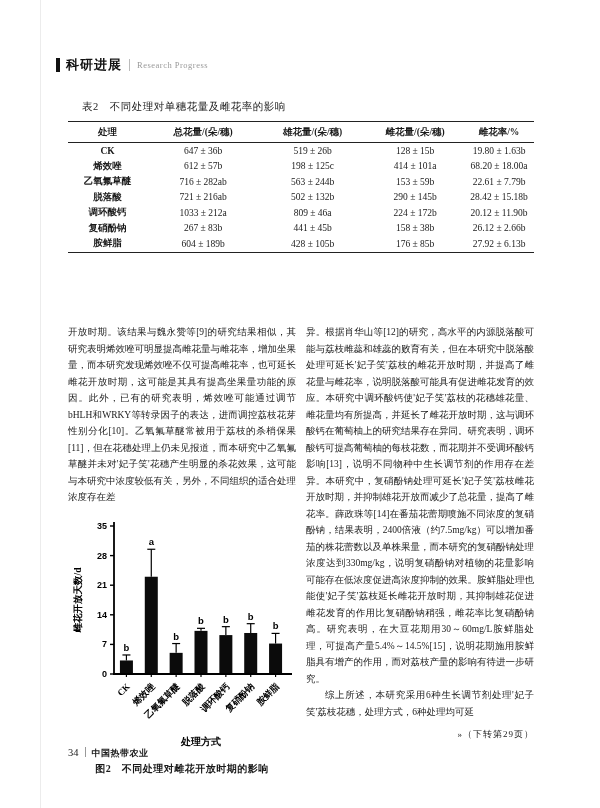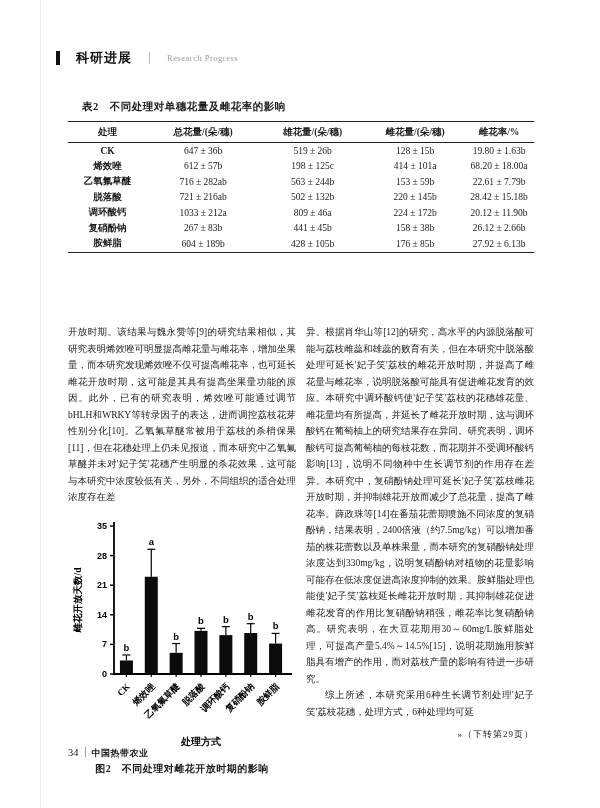--- a/index.html
+++ b/index.html
@@ -4,29 +4,29 @@
 <style>
   html,body{margin:0;padding:0;background:#ffffff;}
   .page{
     position:relative;width:600px;height:808px;background:#ffffff;
     font-family:"Liberation Serif","DejaVu Serif",serif;color:#1a1a1a;
     overflow:hidden;
   }
   .edge-line{position:absolute;left:40px;top:0;width:1px;height:808px;background:#ececec;}
 
   
-  .hdr{position:absolute;left:56px;top:49px;display:flex;align-items:center;gap:10px;}
+  .hdr{position:absolute;left:56px;top:56px;display:flex;align-items:center;}
   .hdr-bar{width:4px;height:14px;background:#111;margin-right:6px;}
   .hdr-title{font-weight:bold;font-size:13px;letter-spacing:1px;color:#111;}
   .hdr-div{width:1px;height:12px;background:#bbb;margin:0 7px;}
   .hdr-sub{font-size:8.5px;color:#999;letter-spacing:.5px;}
 
   
   .tbl-wrap{position:absolute;left:68px;top:100px;width:466px;}
-  .tbl-caption{font-weight:bold;font-size:10.5px;margin:0 0 7px 14px;letter-spacing:.5px;}
+  .tbl-caption{font-weight:normal;font-size:10.5px;margin:0 0 7px 14px;letter-spacing:.5px;}
   table.data{width:100%;border-collapse:collapse;table-layout:fixed;
     border-top:1.5px solid #222;border-bottom:1.5px solid #222;}
   table.data th{font-size:9.5px;font-weight:bold;height:20px;border-bottom:1px solid #222;padding:0;}
   table.data td{font-size:9.5px;text-align:center;height:15.5px;padding:0;}
   table.data td.rowlab{font-weight:bold;}
   col.c0{width:17%}col.c1{width:24%}col.c2{width:23%}col.c3{width:21%}col.c4{width:15%}
   .tbl-note{font-size:8px;font-style:italic;color:#333;margin:9px 0 0 14px;letter-spacing:.2px;}
 
   
   .col{position:absolute;top:318px;width:228px;font-size:9.5px;line-height:16.5px;
@@ -98,21 +98,21 @@
           <td class="rowlab">乙氧氟草醚</td>
           <td>716 ± 282ab</td>
           <td>563 ± 244b</td>
           <td>153 ± 59b</td>
           <td>22.61 ± 7.79b</td>
         </tr>
         <tr>
           <td class="rowlab">脱落酸</td>
           <td>721 ± 216ab</td>
           <td>502 ± 132b</td>
-          <td>220 ± 145b</td>
+          <td>290 ± 145b</td>
           <td>28.42 ± 15.18b</td>
         </tr>
         <tr>
           <td class="rowlab">调环酸钙</td>
           <td>1033 ± 212a</td>
           <td>809 ± 46a</td>
           <td>224 ± 172b</td>
           <td>20.12 ± 11.90b</td>
         </tr>
         <tr>

